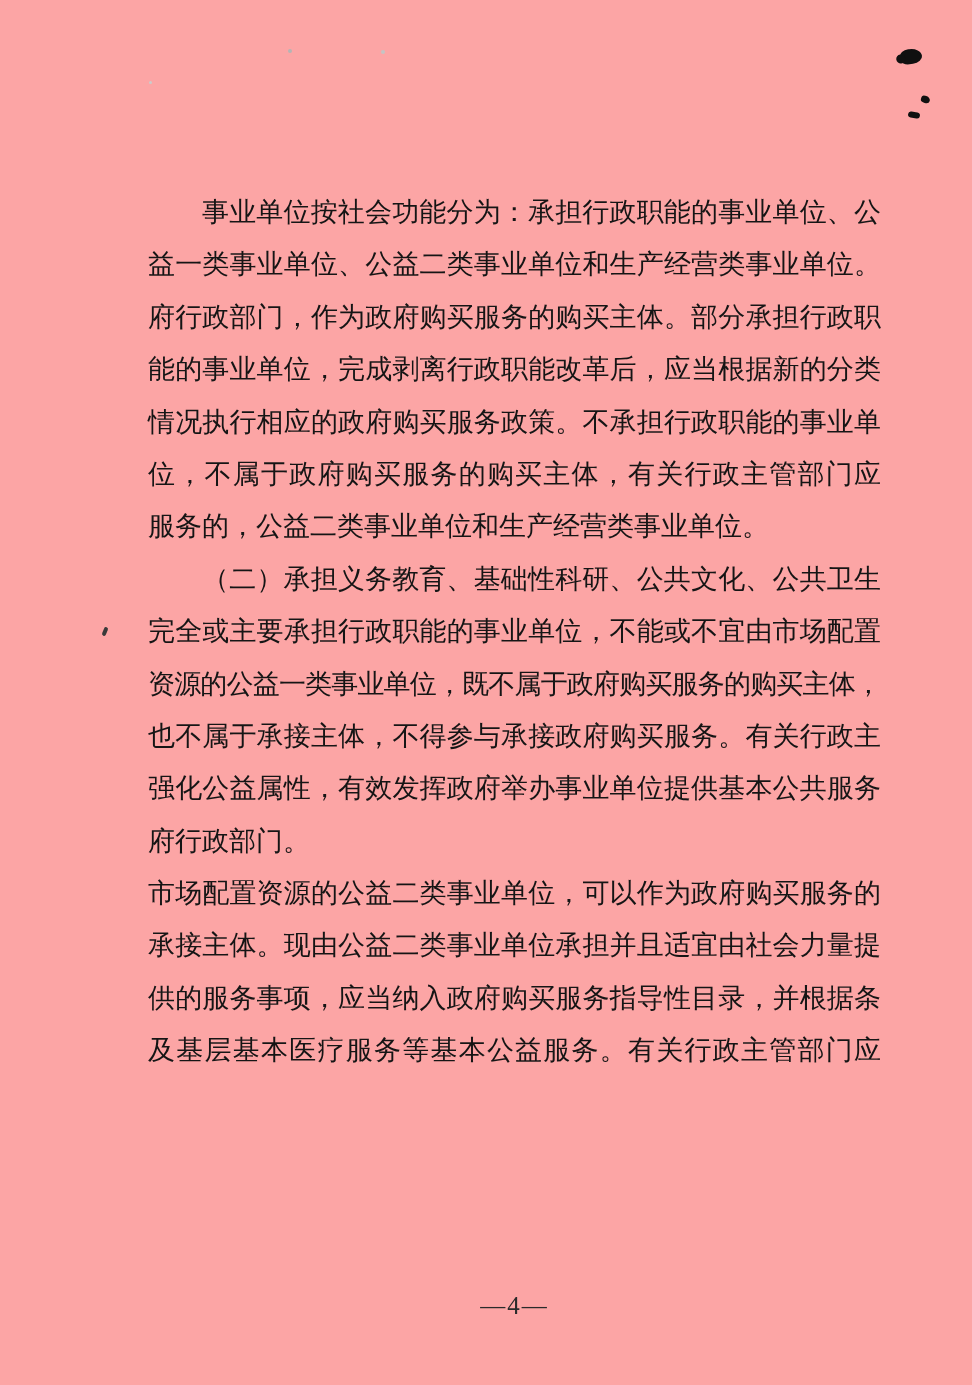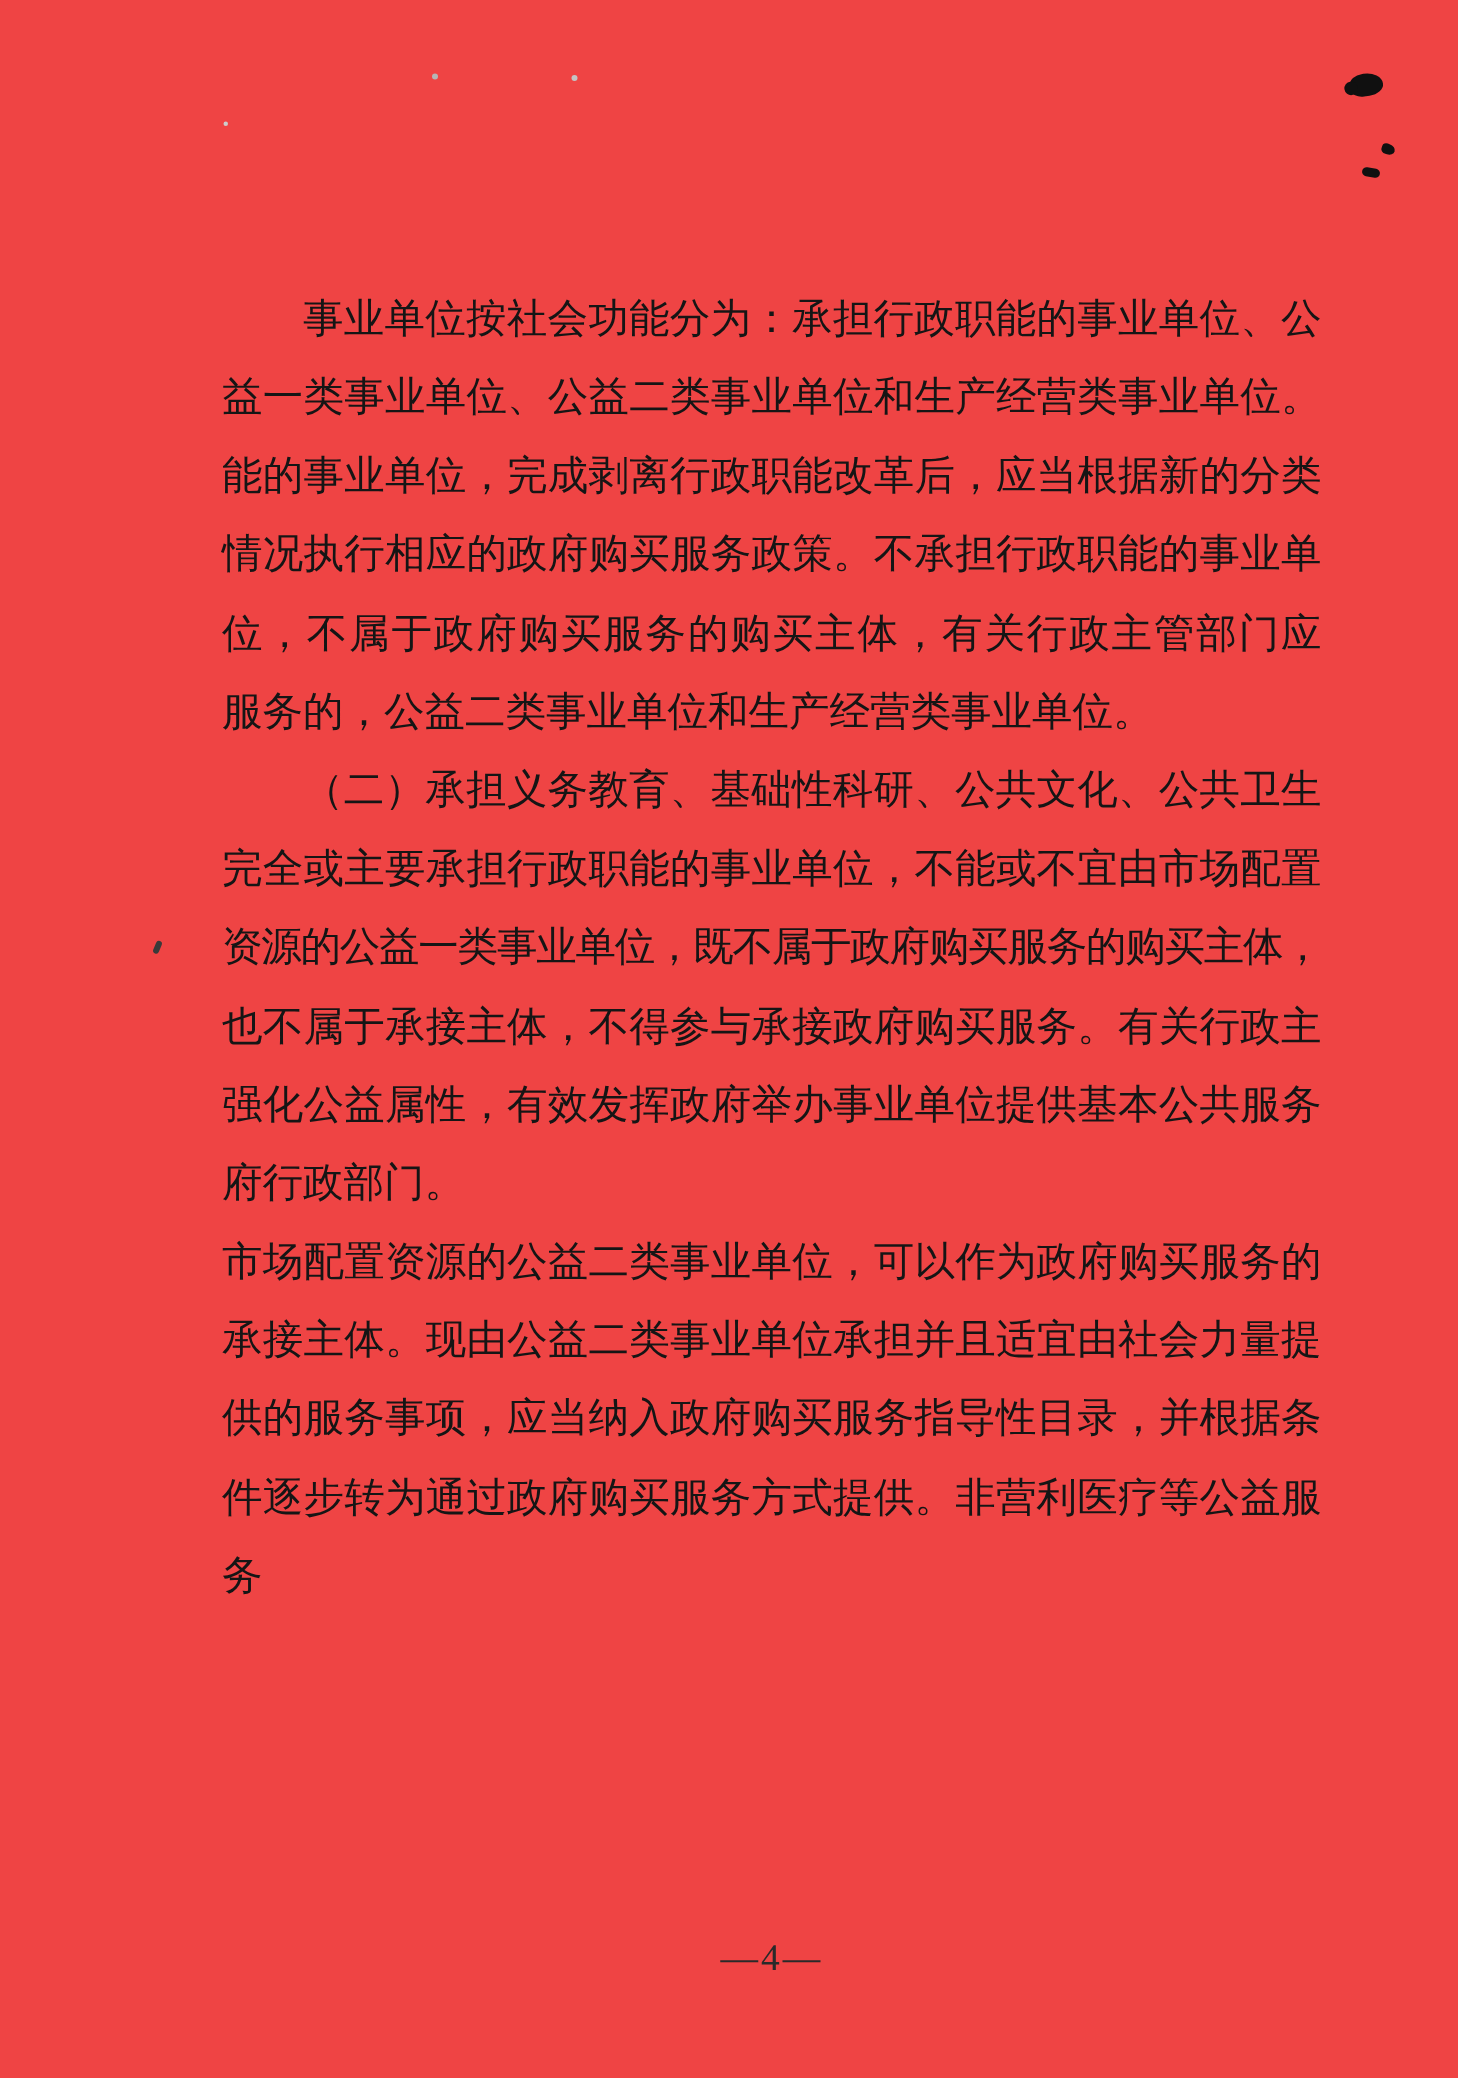--- a/index.html
+++ b/index.html
@@ -11,21 +11,21 @@
     height: 1385px;
     background: #ffffff;
     position: relative;
     overflow: hidden;
     font-family: "Liberation Serif", "DejaVu Serif", serif;
     color: #141414;
   }
   .page {
     position: absolute;
     inset: 0;
-    background: #ef4444;
+    background: #fca5a5;
   }
   .doc-body {
     position: absolute;
     left: 148px;
     top: 186px;
     width: 733px;
   }
   .doc-line {
     height: 52.4px;
     line-height: 52.4px;
@@ -94,34 +94,35 @@
   .speck-dot3 { left: 149px; top: 81px; width: 3px; height: 3px; background: #cccccc; border-radius: 50%; }
 </style>
 </head>
 <body>
 
 <div class="page">
 
   <div class="doc-body">
       <div class="doc-line fill indent">事业单位按社会功能分为：承担行政职能的事业单位、公</div>
       <div class="doc-line fill">益一类事业单位、公益二类事业单位和生产经营类事业单位。</div>
+      <div class="doc-line fill">府行政部门，作为政府购买服务的购买主体。部分承担行政职</div>
       <div class="doc-line fill">能的事业单位，完成剥离行政职能改革后，应当根据新的分类</div>
       <div class="doc-line fill">情况执行相应的政府购买服务政策。不承担行政职能的事业单</div>
       <div class="doc-line fill">位，不属于政府购买服务的购买主体，有关行政主管部门应</div>
       <div class="doc-line">服务的，公益二类事业单位和生产经营类事业单位。</div>
       <div class="doc-line fill indent">（二）承担义务教育、基础性科研、公共文化、公共卫生</div>
       <div class="doc-line fill">完全或主要承担行政职能的事业单位，不能或不宜由市场配置</div>
       <div class="doc-line fill tight">资源的公益一类事业单位，既不属于政府购买服务的购买主体，</div>
       <div class="doc-line fill">也不属于承接主体，不得参与承接政府购买服务。有关行政主</div>
       <div class="doc-line fill">强化公益属性，有效发挥政府举办事业单位提供基本公共服务</div>
       <div class="doc-line">府行政部门。</div>
       <div class="doc-line fill">市场配置资源的公益二类事业单位，可以作为政府购买服务的</div>
       <div class="doc-line fill">承接主体。现由公益二类事业单位承担并且适宜由社会力量提</div>
       <div class="doc-line fill">供的服务事项，应当纳入政府购买服务指导性目录，并根据条</div>
-      <div class="doc-line fill">件逐步转为通过政府购买服务方式提供。非营利医疗等公益服务</div>
+      <div class="doc-line fill">及基层基本医疗服务等基本公益服务。有关行政主管部门应</div>
     </div>
 
   <div class="page-number">—4—</div>
 
   <div class="speck speck-blob"></div>
   <div class="speck speck-a"></div>
   <div class="speck speck-b"></div>
   <div class="speck speck-comma"></div>
   <div class="speck speck-dot1"></div>
   <div class="speck speck-dot2"></div>

